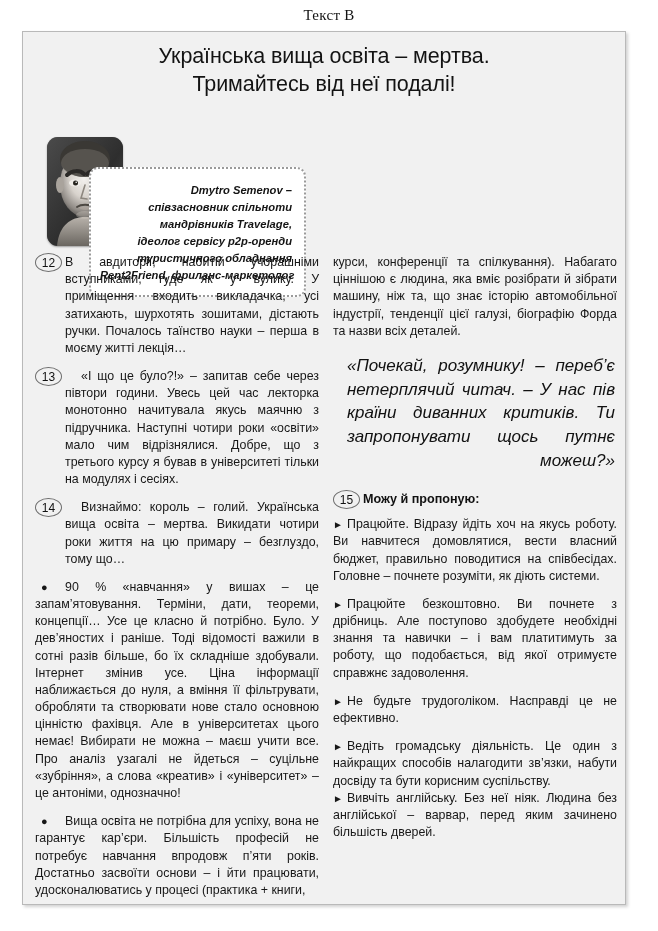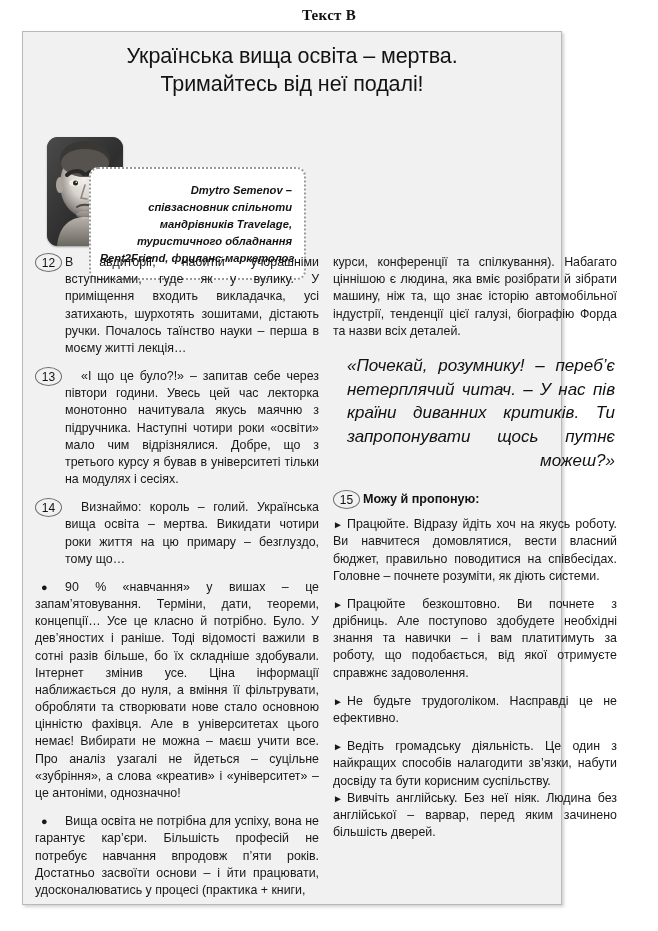--- a/index.html
+++ b/index.html
@@ -19,34 +19,34 @@
     position: relative;
     width: 658px;
     height: 931px;
     box-sizing: border-box;
   }
 
   
   .doc-title {
     text-align: center;
     font-family: "Liberation Serif", serif;
-    font-weight: bold;
+    font-weight: normal;
     font-size: 15px;
     letter-spacing: 0.3px;
     color: #121212;
     padding-top: 7px;
     padding-bottom: 7px;
   }
 
   
   .article-frame {
     position: absolute;
     left: 22px;
     top: 31px;
-    width: 540px;
+    width: 604px;
     height: 874px;
     box-sizing: border-box;
     background: #f1f1f1;
     border: 1px solid #b9b9b9;
     box-shadow: 2px 2px 3px rgba(0,0,0,0.18);
   }
 
   
   .headline {
     text-align: center;
@@ -243,20 +243,21 @@
           <path d="M31 70 C35 74 42 74 46 70" fill="#b3a9a2" opacity="0.5"></path>
           <circle cx="55" cy="58" r="1.1" fill="#4a433c"></circle>
           <ellipse cx="38" cy="78" rx="9" ry="4" fill="#cfc8c1" opacity="0.35"></ellipse>
         </svg>
       </div>
 
       <div class="bio-box">
         <span class="bio-line">Dmytro Semenov –</span>
         <span class="bio-line">співзасновник спільноти</span>
         <span class="bio-line">мандрівників Travelage,</span>
+        <span class="bio-line">ідеолог сервісу p2p-оренди</span>
         <span class="bio-line">туристичного обладнання</span>
         <span class="bio-line">Rent2Friend, фриланс-маркетолог</span>
       </div>
 
     </div>
 
     <div class="columns">
 
       <div class="col">
 

